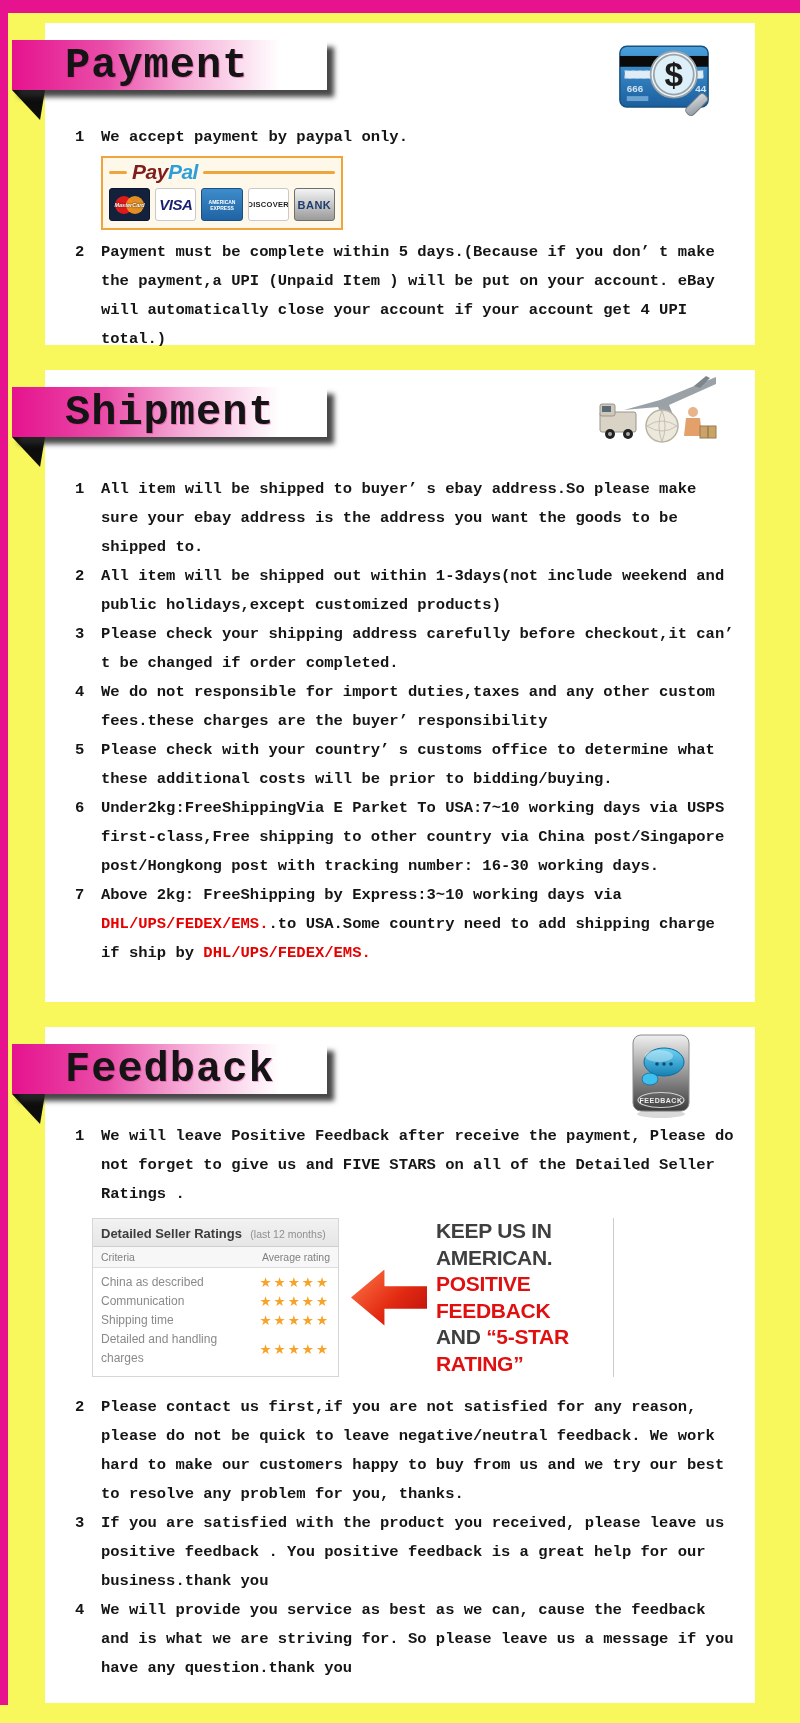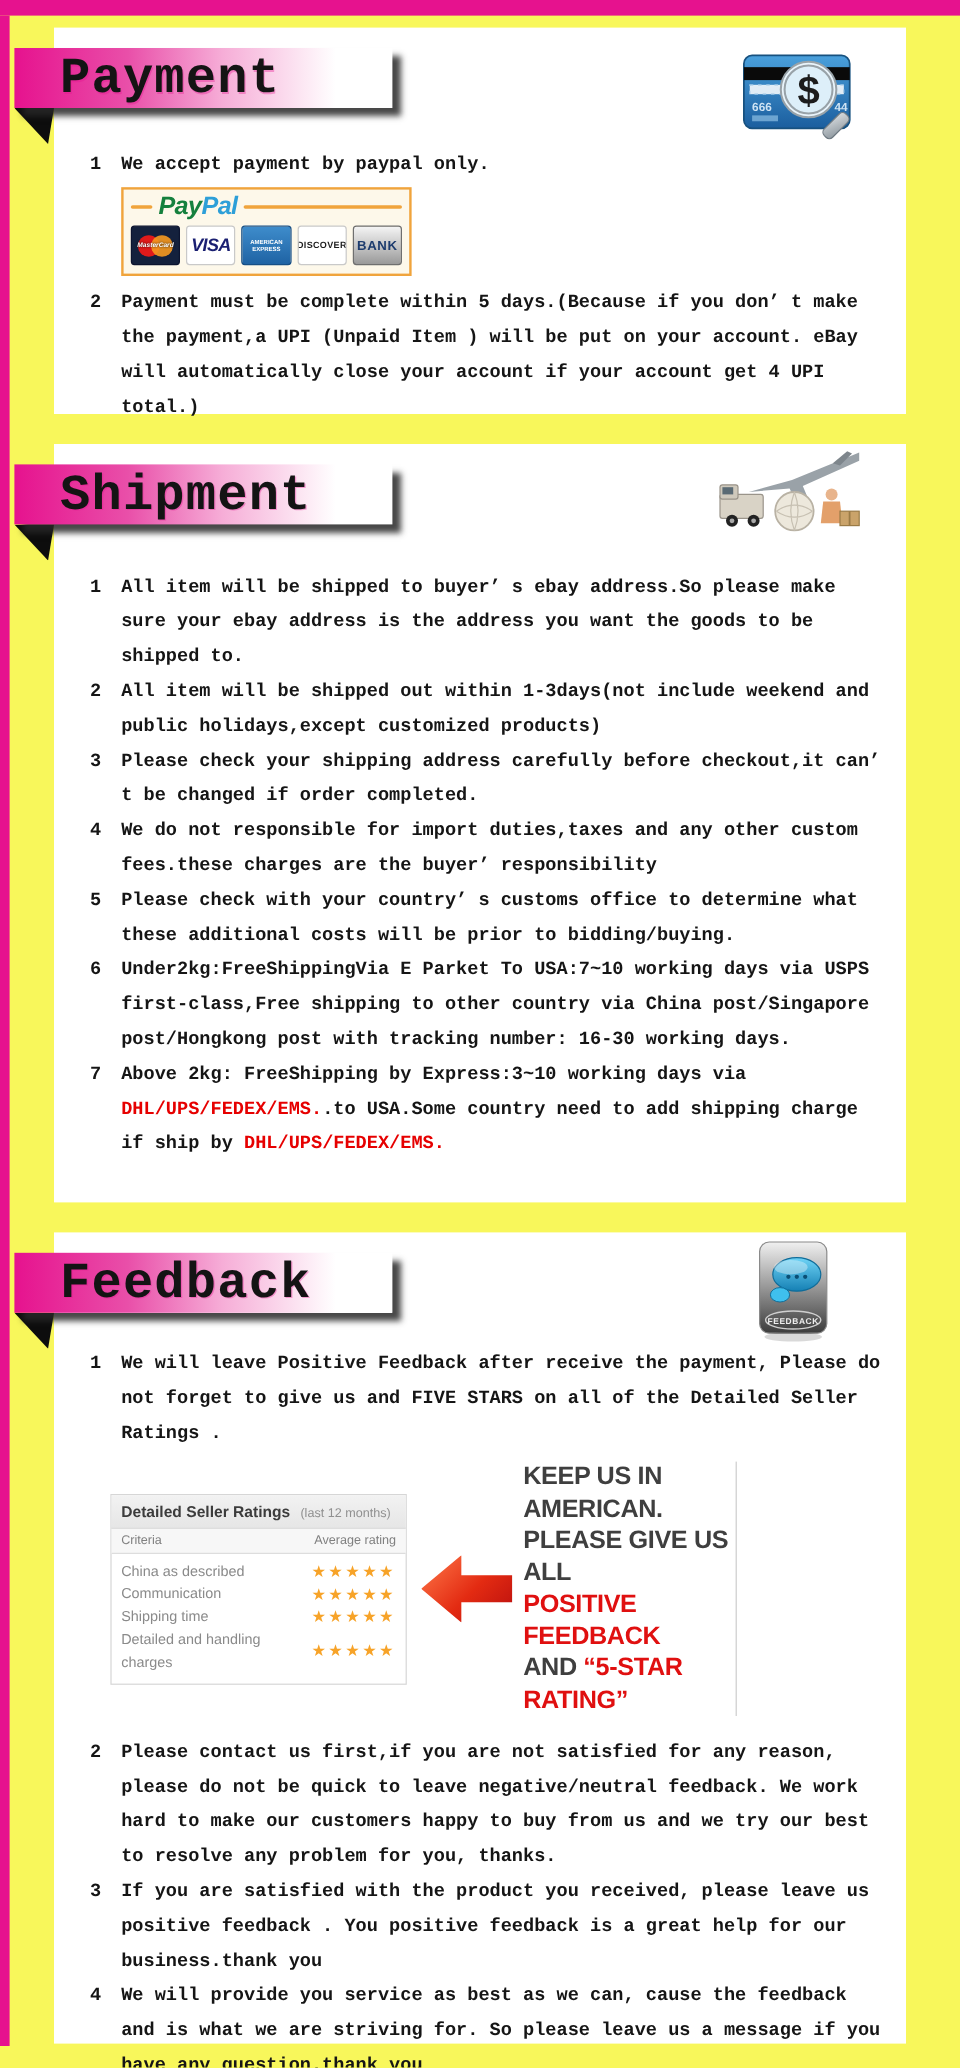--- a/index.html
+++ b/index.html
@@ -21,21 +21,21 @@
 
   .banner {
     position:absolute; left:-33px; top:17px; width:315px; height:50px;
     background:linear-gradient(90deg,#E6128E 0%,#E94FA9 30%,#F6ADD7 55%,#ffffff 85%);
     box-shadow:7px 7px 5px rgba(40,40,40,0.85);
     z-index:3;
   }
   .banner-title {
     font-family:"Liberation Mono", monospace;
     font-weight:bold; font-size:42px; line-height:52px;
-    padding-left:38px; color:#141414; letter-spacing:1px;
+    padding-left:53px; color:#141414; letter-spacing:1px;
     text-shadow:1px 1px 0 rgba(230,18,142,0.35);
     white-space:nowrap;
   }
   .fold {
     position:absolute; left:-33px; top:67px; width:33px; height:30px;
     background:#0d0d0d; clip-path:polygon(0 0,100% 0,85% 100%);
     z-index:2;
   }
 
   .content { position:relative; padding:0 14px 0 30px; }
@@ -55,21 +55,21 @@
   
   .paypal-badge {
     width:242px; margin:4px 0 8px 26px;
     border:2px solid #F0A43C; background:#FDF8EA;
     padding:2px 6px 7px 6px;
   }
   .pp-brand-row { display:flex; align-items:center; gap:5px; }
   .pp-line { height:3px; background:#F0A43C; border-radius:2px; }
   .pp-line.short { width:18px; } .pp-line.long { flex:1; }
   .pp-brand { font-family:"Liberation Sans", sans-serif; font-style:italic; font-weight:bold; font-size:21px; letter-spacing:-0.5px; }
-  .pp-pay { color:#15803d; } .pp-pal { color:#2D9FD8; }
+  .pp-pay { color:#7f1d1d; } .pp-pal { color:#2D9FD8; }
   .cards-row { display:flex; gap:5px; margin-top:4px; }
   .card { height:33px; flex:1; border-radius:3px; display:flex; align-items:center; justify-content:center; position:relative; overflow:hidden; font-family:"Liberation Sans", sans-serif; }
   .card-mc { background:#14213D; border:1px solid #0c1430; }
   .mc-c1,.mc-c2 { position:absolute; width:18px; height:18px; border-radius:50%; top:7px; }
   .mc-c1 { left:5px;  background:#E01A1A; }
   .mc-c2 { left:16px; background:#F79A1F; opacity:.9; }
   .mc-label { position:relative; z-index:2; font-size:5.5px; font-style:italic; font-weight:bold; color:#fff; text-shadow:0 0 2px #000; }
   .card-visa { background:#fff; border:1px solid #c9c9c9; }
   .visa-label { font-size:15px; font-weight:bold; font-style:italic; color:#1A1F71; letter-spacing:-0.5px; }
   .card-amex { background:linear-gradient(180deg,#3E8CCB,#1F63A4); border:1px solid #174f86; }
@@ -298,21 +298,20 @@
           </div>
           <div class="dsr-row">
             <span class="dsr-row-label">Detailed and handling charges</span>
             <span class="dsr-stars">★★★★★</span>
           </div>
         </div>
       </div>
       <div class="dsr-arrow"></div>
       <div class="dsr-promo">
         <div><span>KEEP US IN AMERICAN.</span></div>
-        <div><span>PLEASE GIVE US ALL</span></div>
         <div><span style="color: rgb(224, 16, 16);">POSITIVE FEEDBACK</span></div>
         <div><span>AND </span><span style="color: rgb(224, 16, 16);">“5-STAR RATING”</span></div>
       </div>
     </div>
 
     <div class="item">
       <span class="num">2</span>
       <span class="txt"><span>Please contact us first,if you are not satisfied for any reason, please do not be quick to leave negative/neutral feedback. We work hard to make our customers happy to buy from us and we try our best to resolve any problem for you, thanks.</span></span>
     </div>
     <div class="item">

